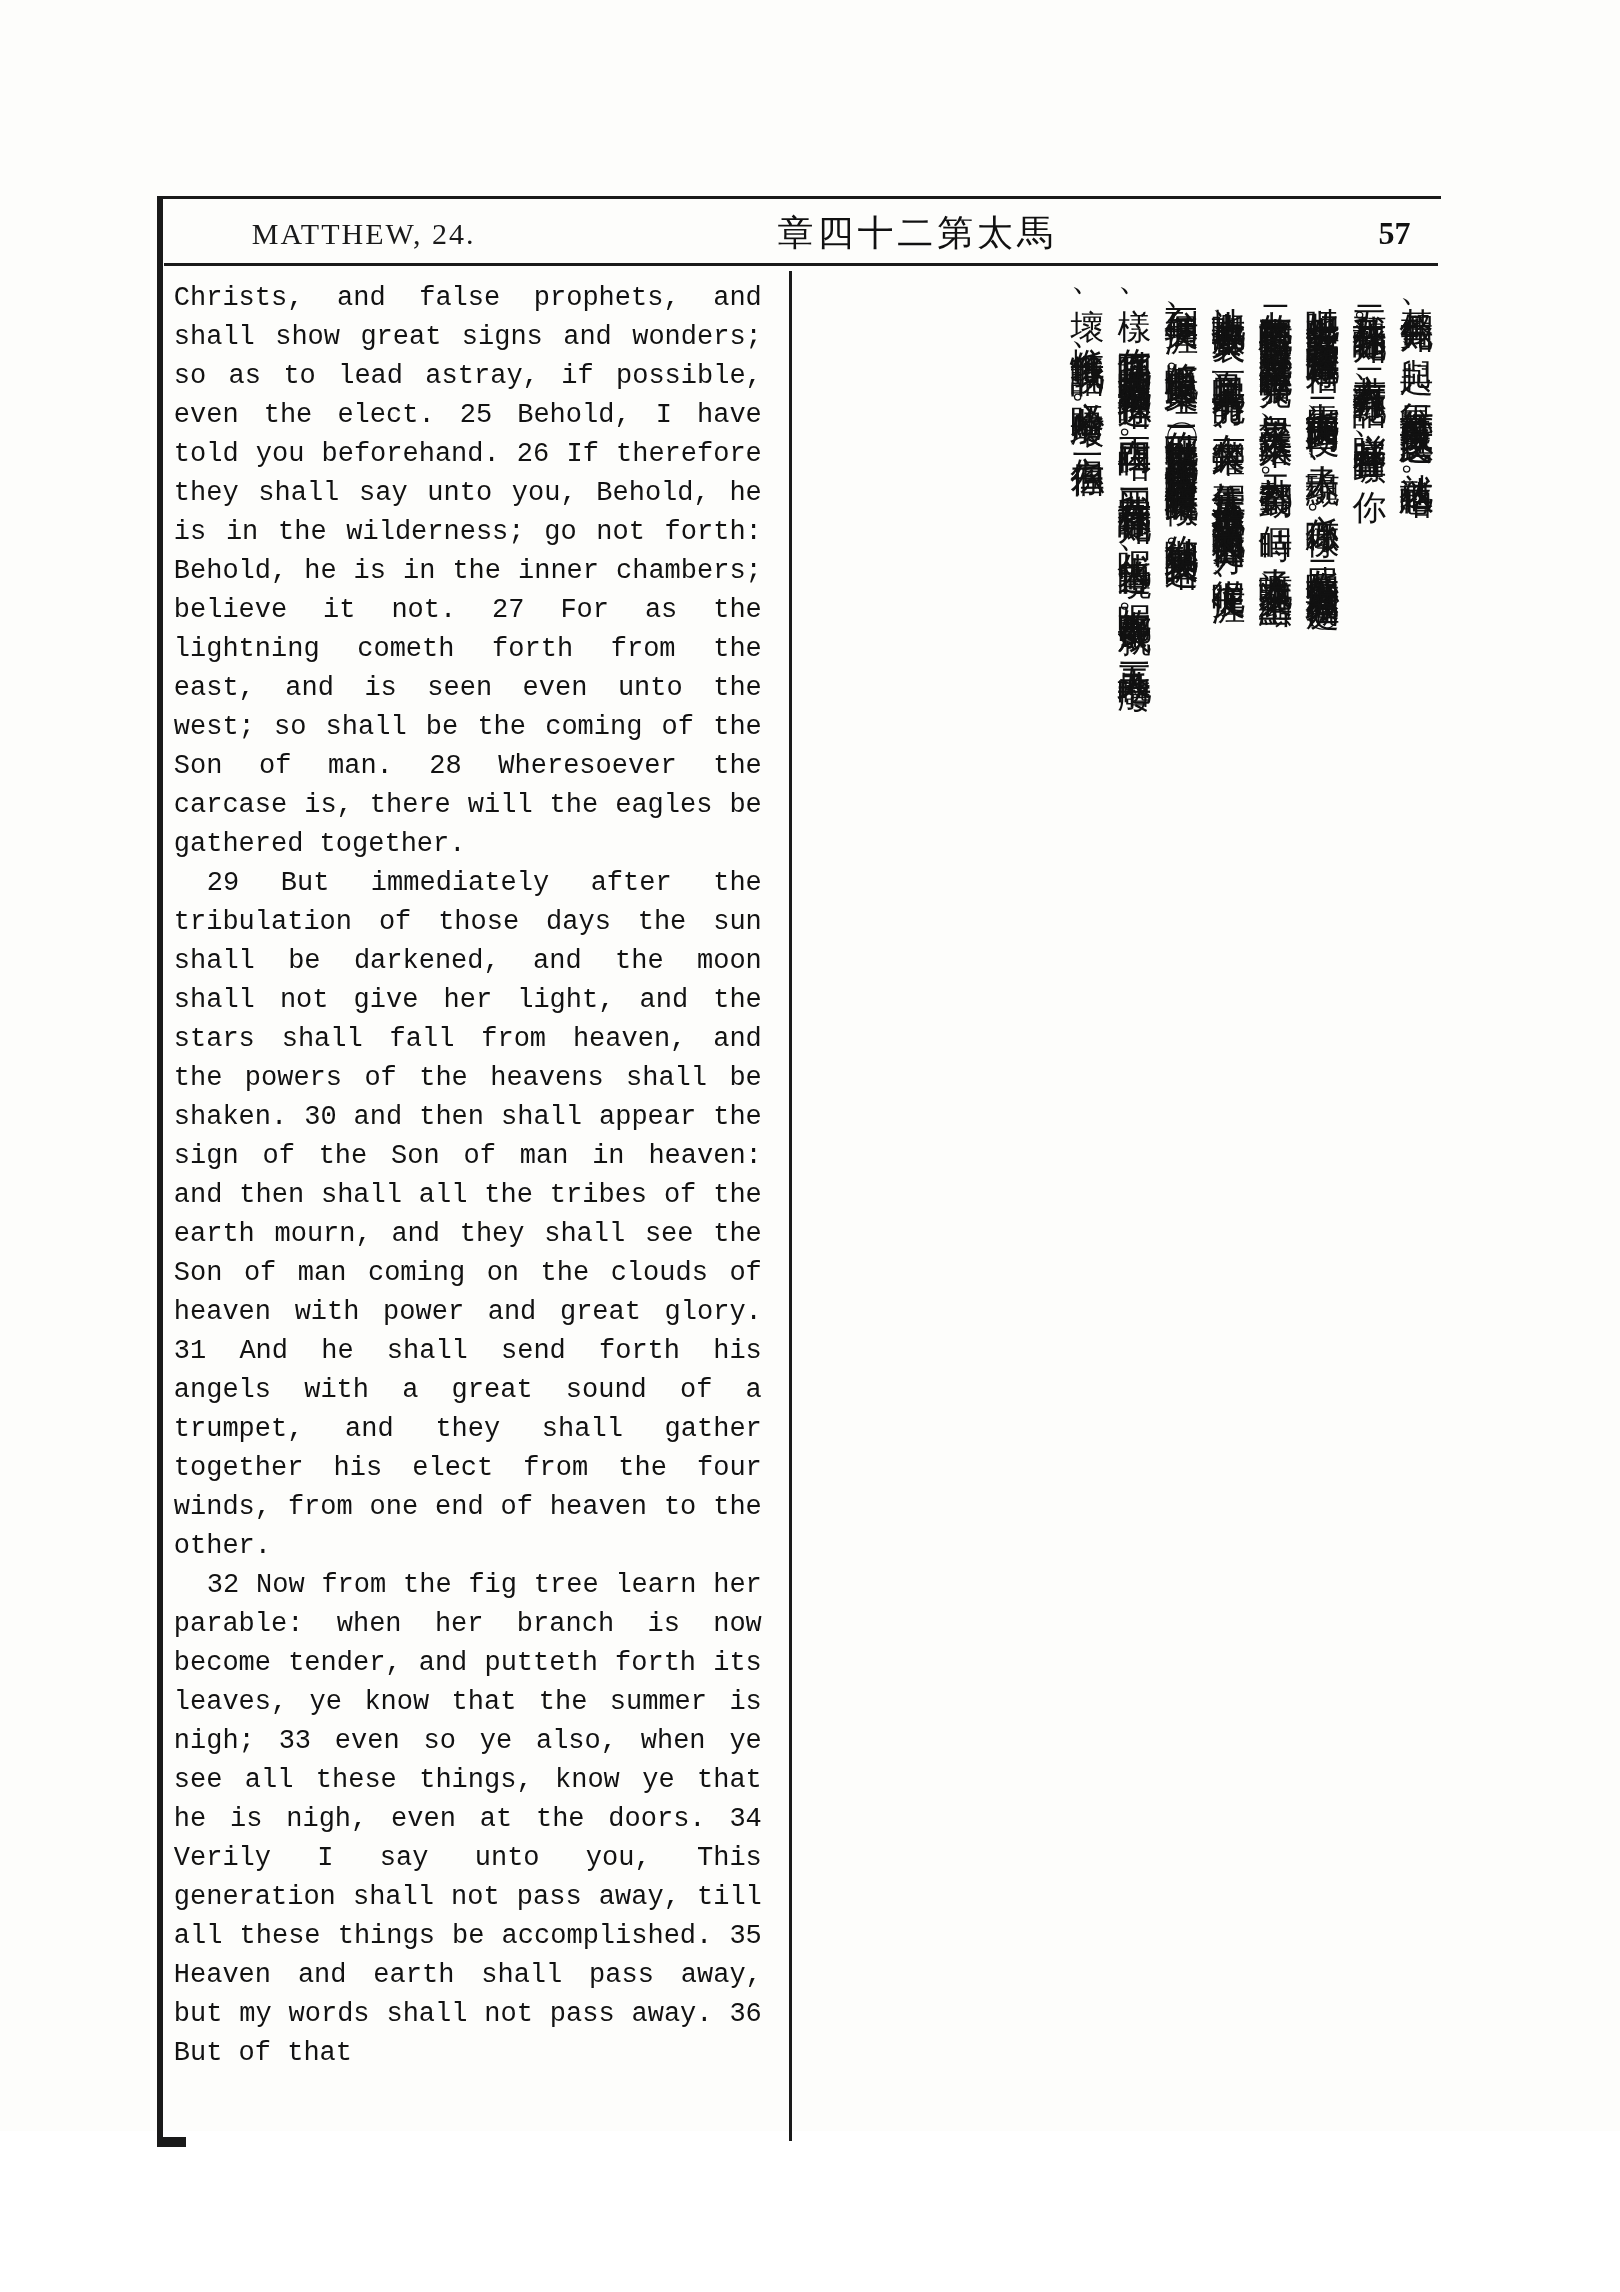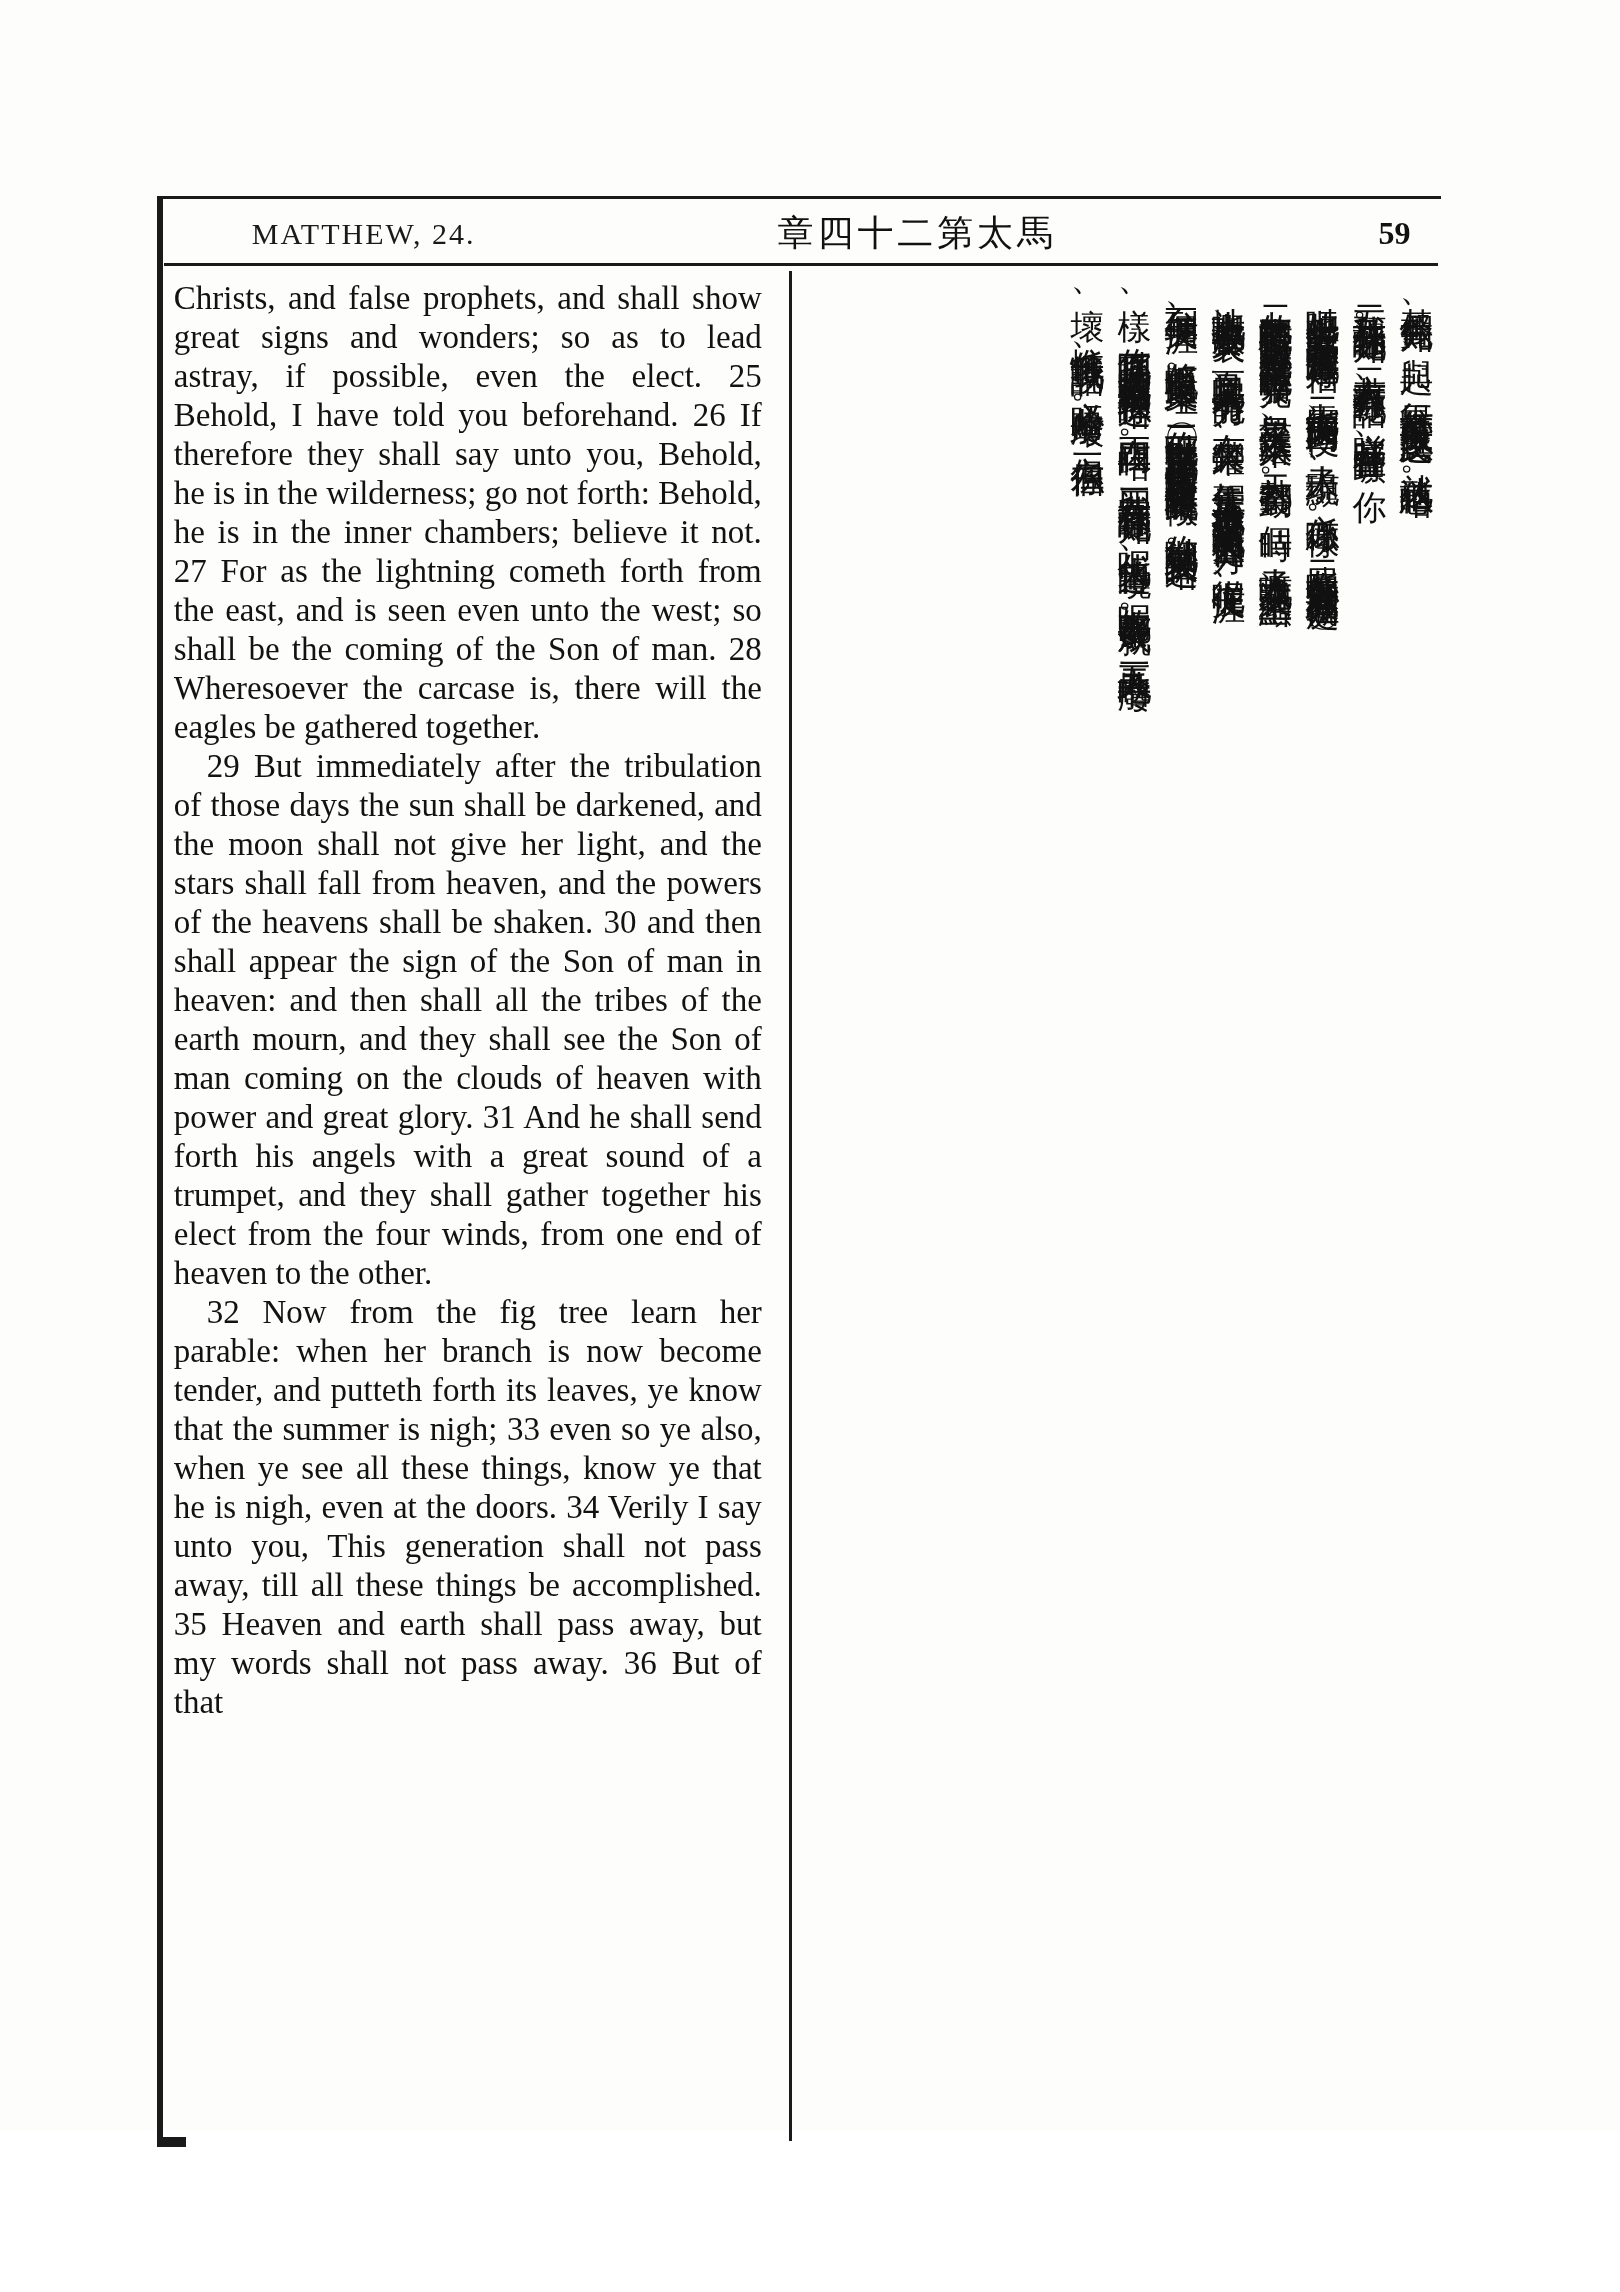--- a/index.html
+++ b/index.html
@@ -93,27 +93,27 @@
     height: 1872px;
   }
 
   
   .col-en {
     position: absolute;
     left: 9.8px;
     top: 7.8px;
     width: 588px;
     height: 1862px;
-    font-size: 33px;
+    font-size: 27px;
     line-height: 39px;
     text-align: justify;
     text-justify: inter-word;
     color: #121212;
     overflow: hidden;
-    font-family: Liberation Serif, serif;
+    font-family: Liberation Mono, monospace;
   }
   .col-en p {
     margin: 0;
   }
   .col-en p + p {
     text-indent: 33px;
   }
 
   
   .divider {
@@ -167,21 +167,21 @@
 </head>
 <body>
 
 <div class="page">
 
   <div class="frame"></div>
 
   <div class="head">
     <div class="head-left">MATTHEW, 24.</div>
     <div class="head-center">章四十二第太馬</div>
-    <div class="head-right">59</div>
+    <div class="head-right">57</div>
   </div>
 
   <div class="rule-below-head"></div>
 
   <div class="body-area">
 
     <div class="col-en">
       <p>Christs, and false prophets, and shall show great signs and wonders; so as to lead astray, if possible, even the elect.  25 Behold, I have told you beforehand.  26 If therefore they shall say unto you, Behold, he is in the wilderness; go not forth: Behold, he is in the inner chambers; believe it not.  27 For as the lightning cometh forth from the east, and is seen even unto the west; so shall be the coming of the Son of man.  28 Wheresoever the carcase is, there will the eagles be gathered together.</p>
       <p>29 But immediately after the tribulation of those days the sun shall be darkened, and the moon shall not give her light, and the stars shall fall from heaven, and the powers of the heavens shall be shaken.  30 and then shall appear the sign of the Son of man in heaven: and then shall all the tribes of the earth mourn, and they shall see the Son of man coming on the clouds of heaven with power and great glory.  31 And he shall send forth his angels with a great sound of a trumpet, and they shall gather together his elect from the four winds, from one end of heaven to the other.</p>
       <p>32 Now from the fig tree learn her parable: when her branch is now become tender, and putteth forth its leaves, ye know that the summer is nigh; 33 even so ye also, when ye see all these things, know ye that he is nigh, even at the doors.  34 Verily I say unto you, This generation shall not pass away, till all these things be accomplished.  35 Heaven and earth shall pass away, but my words shall not pass away.  36 But of that</p>

